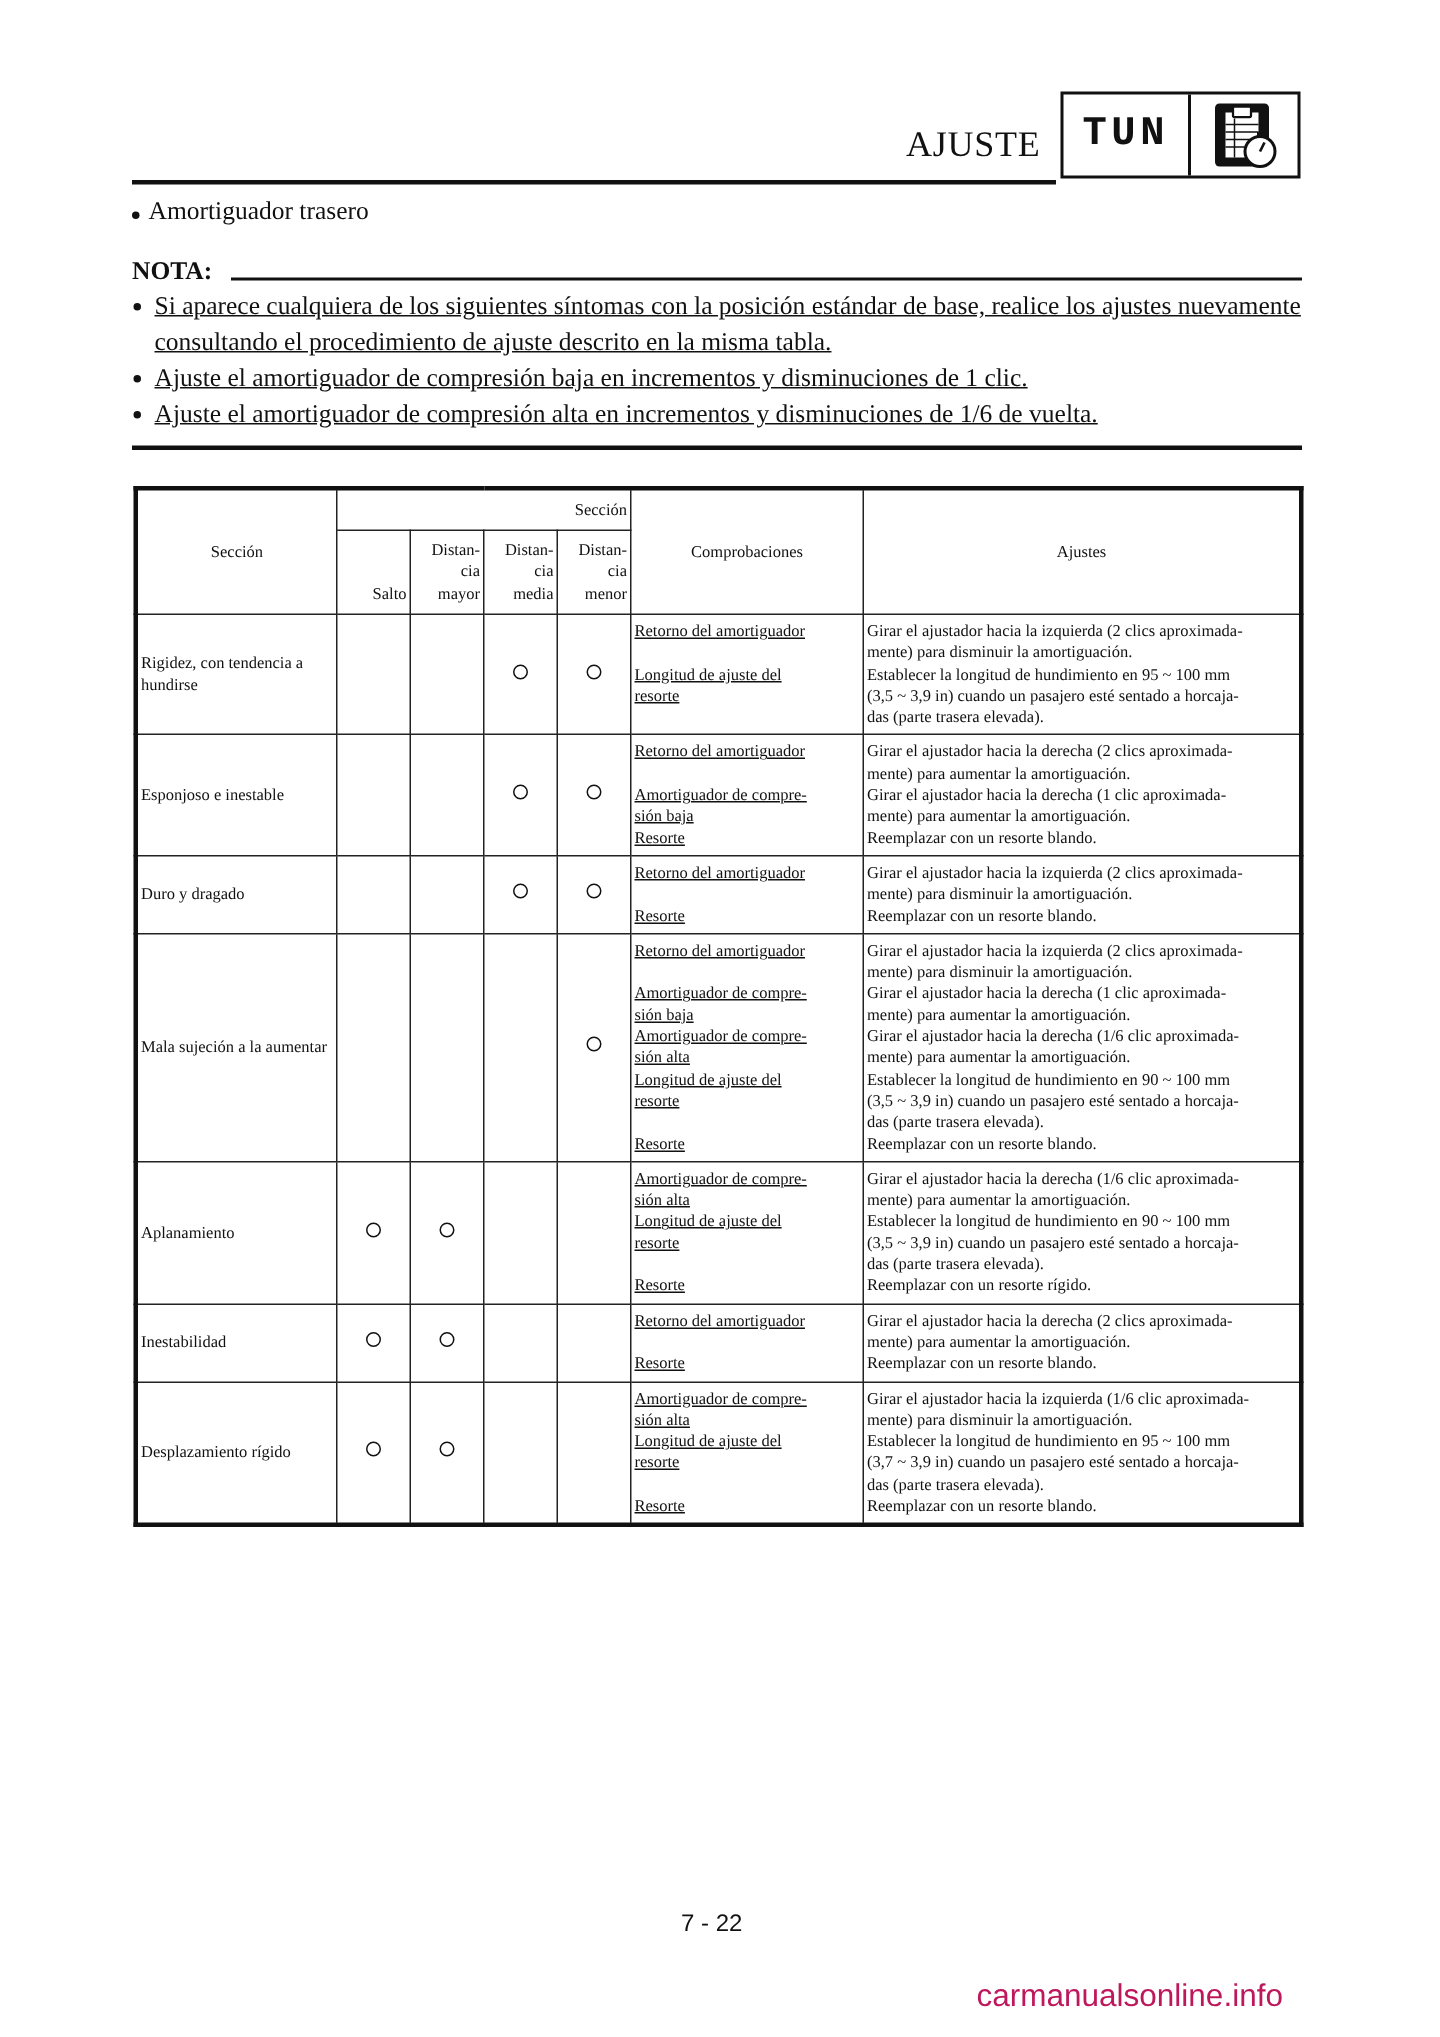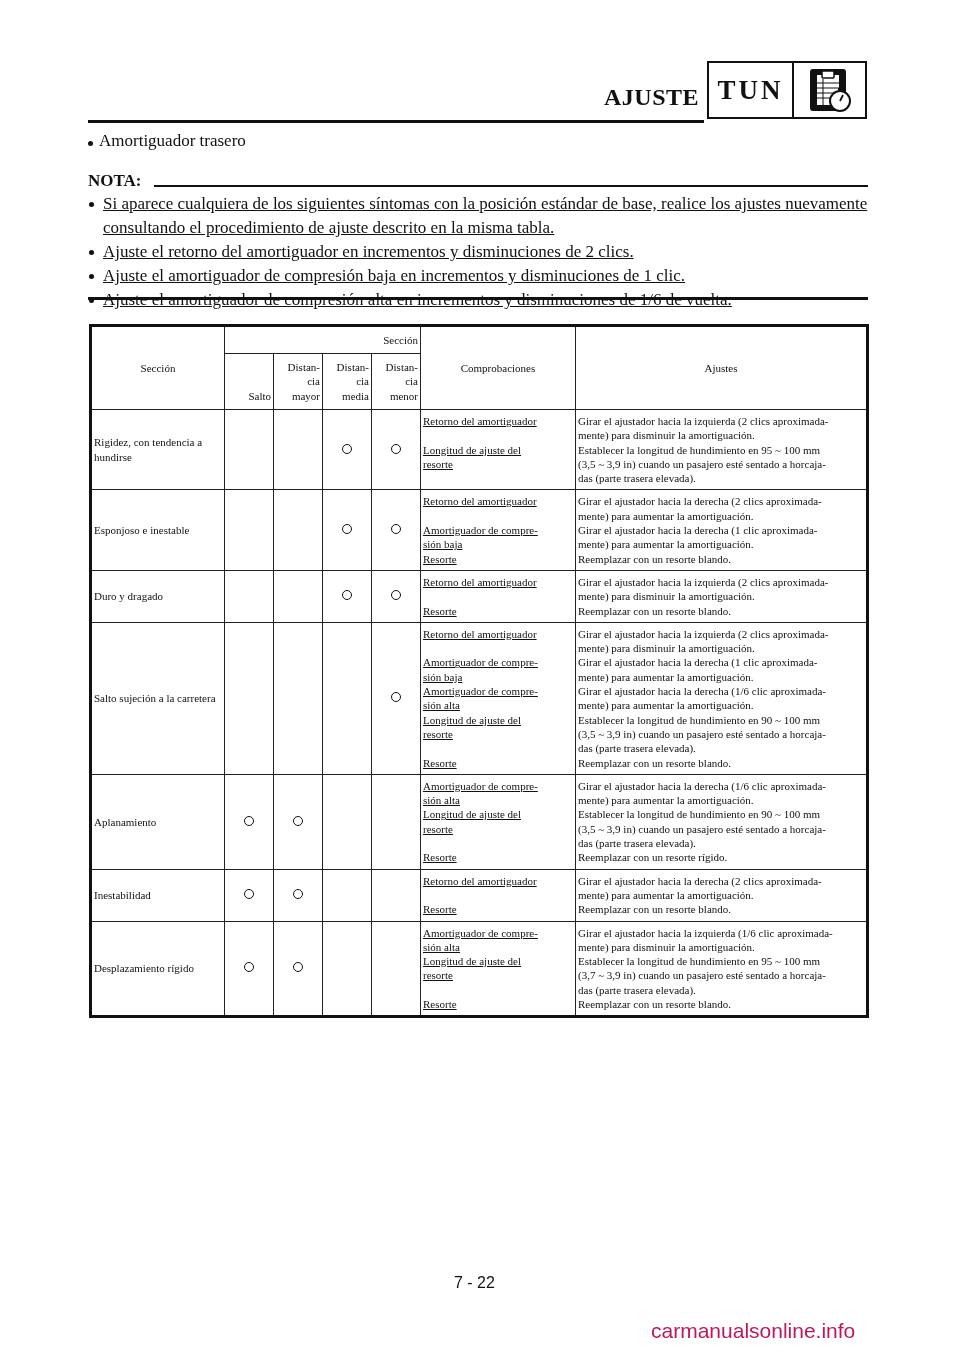--- a/index.html
+++ b/index.html
@@ -1,26 +1,26 @@
 <!DOCTYPE html>
 <html><head>
 <meta charset="utf-8">
 <style>
   html, body { margin: 0; padding: 0; background: #ffffff; }
   body { width: 960px; height: 1358px; position: relative; overflow: hidden;
          font-family: "Liberation Serif", "DejaVu Serif", serif; color: #111; }
 
   
-  .hdr-title { position: absolute; left: 604px; top: 84px; font-weight: bold; font-size: 24px;
+  .hdr-title { position: absolute; left: 604px; top: 84px; font-weight: normal; font-size: 24px;
                letter-spacing: 0.5px; }
   .hdr-line { position: absolute; left: 88px; top: 120px; width: 616px; height: 3px; background: #111; }
   .hdr-box { position: absolute; left: 707px; top: 61px; width: 160px; height: 58px;
              border: 2px solid #111; display: flex; box-sizing: border-box; }
   .hdr-tun { width: 83px; border-right: 2px solid #111; display: flex; align-items: center; justify-content: center;
-             font-family: Liberation Serif, serif; font-weight: bold; font-size: 27px; letter-spacing: 3px; }
+             font-family: Liberation Mono, monospace; font-weight: bold; font-size: 27px; letter-spacing: 3px; }
   .hdr-icon { flex: 1; display: flex; align-items: center; justify-content: center; }
 
   
   .bullet-line { position: absolute; left: 88px; font-size: 17px; line-height: 20px; }
   .bullet-line .dot { display: inline-block; width: 5px; height: 5px; background: #111; border-radius: 50%;
                       margin-right: 6px; vertical-align: middle; position: relative; top: 1px; }
   .nota-label { position: absolute; left: 88px; top: 171px; font-size: 17px; font-weight: bold; }
   .nota-rule { position: absolute; left: 154px; top: 185px; width: 714px; height: 2px; background: #111; }
   .notes { position: absolute; left: 88px; top: 192px; width: 782px; font-size: 17px; line-height: 24px; }
   .notes .note { padding-left: 15px; position: relative; text-decoration: underline; }
@@ -72,21 +72,20 @@
 </div>
 
 <div class="bullet-line" style="top:131px;">
   <span class="dot"></span><span>Amortiguador trasero</span>
 </div>
 
 <div class="nota-label">NOTA:</div>
 <div class="nota-rule"></div>
 <div class="notes">
   <div class="note"><span class="dot"></span><span>Si aparece cualquiera de los siguientes síntomas con la posición estándar de base, realice los ajustes nuevamente consultando el procedimiento de ajuste descrito en la misma tabla.</span></div>
-  <div class="note"><span class="dot"></span><span>Ajuste el retorno del amortiguador en incrementos y disminuciones de 2 clics.</span></div>
   <div class="note"><span class="dot"></span><span>Ajuste el amortiguador de compresión baja en incrementos y disminuciones de 1 clic.</span></div>
   <div class="note"><span class="dot"></span><span>Ajuste el amortiguador de compresión alta en incrementos y disminuciones de 1/6 de vuelta.</span></div>
 </div>
 <div class="notes-end"></div>
 
 <table class="sym">
   <thead>
     <tr style="height:28px;">
       <th class="c-sym" rowspan="2" style="text-align:center;">Sección</th>
       <th colspan="4">Sección</th>
@@ -165,21 +164,21 @@
           <span class="chk-gap"></span>
           <span class="chk-line">Resorte</span>
         </td>
         <td class="c-adj">
           <span class="adj-line">Girar el ajustador hacia la izquierda (2 clics aproximada-</span>
           <span class="adj-line">mente) para disminuir la amortiguación.</span>
           <span class="adj-line">Reemplazar con un resorte blando.</span>
         </td>
       </tr>
       <tr>
-        <td class="c-sym">Salto sujeción a la carretera</td>
+        <td class="c-sym">Mala sujeción a la aumentar</td>
         <td class="c-mark"></td>
         <td class="c-mark"></td>
         <td class="c-mark"></td>
         <td class="c-mark"><span class="mk"></span></td>
         <td class="c-chk">
           <span class="chk-line">Retorno del amortiguador</span>
           <span class="chk-gap"></span>
           <span class="chk-line">Amortiguador de compre-</span>
           <span class="chk-line">sión baja</span>
           <span class="chk-line">Amortiguador de compre-</span>

